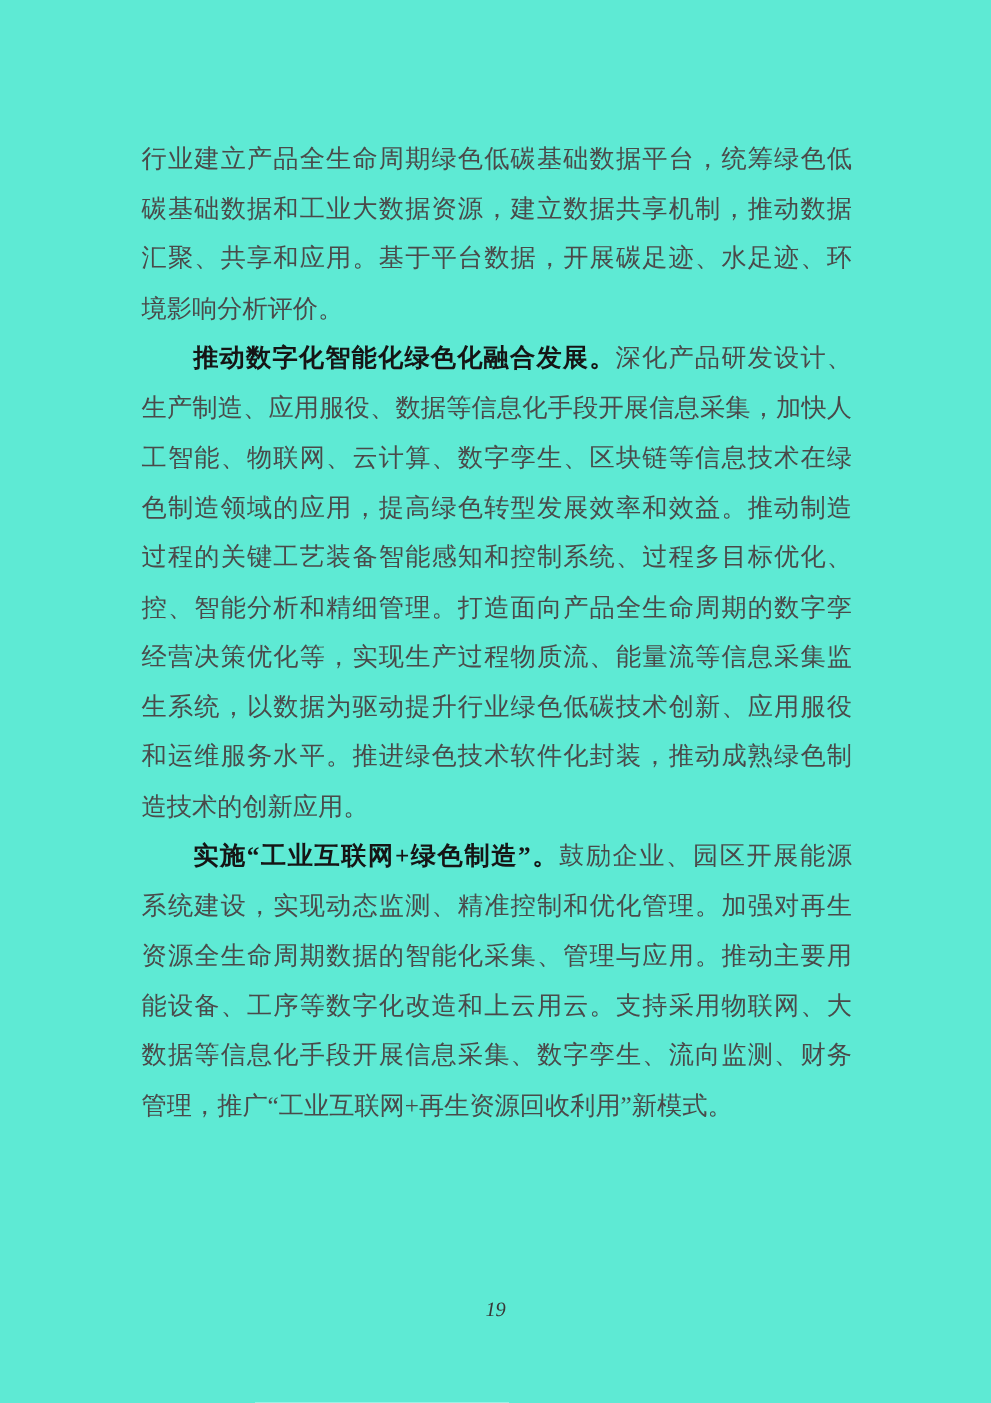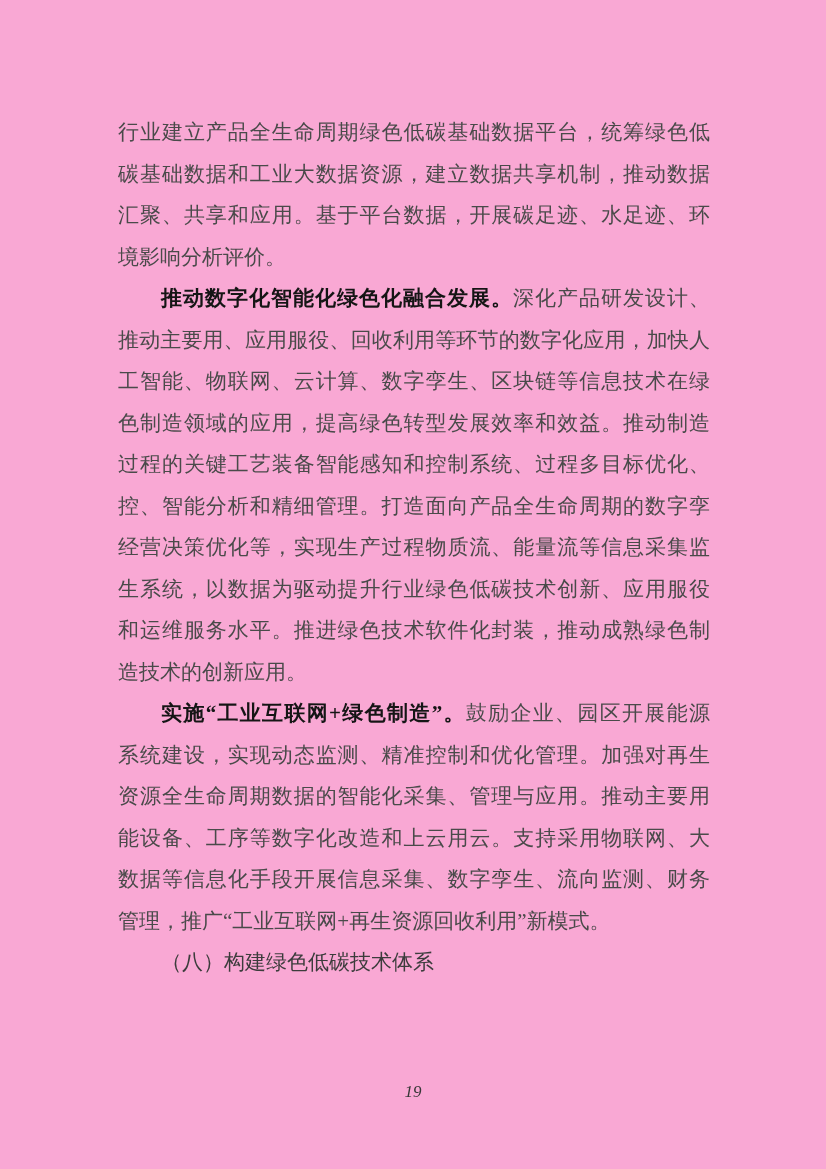--- a/index.html
+++ b/index.html
@@ -1,19 +1,19 @@
 <!DOCTYPE html>
 <html><head>
 <meta charset="utf-8">
 <style>
   html, body { margin:0; padding:0; background:#ffffff; }
   .page {
     position:relative;
     width:826px; height:1169px;
-    background:#f9a8d4;
+    background:#5eead4;
     font-family:"Liberation Serif", serif;
     overflow:hidden;
   }
   .text-block {
     position:absolute;
     left:118px; top:112px;
     width:592px;
   }
   .line {
     height:41.5px;
@@ -46,31 +46,30 @@
 </head>
 <body>
 
 <div class="page">
   <div class="text-block">
       <div class="line justify"><span class="run-body">行业建立产品全生命周期绿色低碳基础数据平台，统筹绿色低</span></div>
       <div class="line justify"><span class="run-body">碳基础数据和工业大数据资源，建立数据共享机制，推动数据</span></div>
       <div class="line justify"><span class="run-body">汇聚、共享和应用。基于平台数据，开展碳足迹、水足迹、环</span></div>
       <div class="line"><span class="run-body">境影响分析评价。</span></div>
       <div class="line indent justify"><span class="run-bold">推动数字化智能化绿色化融合发展。</span><span class="run-body">深化产品研发设计、</span></div>
-      <div class="line justify"><span class="run-body">推动主要用、应用服役、回收利用等环节的数字化应用，加快人</span></div>
+      <div class="line justify"><span class="run-body">生产制造、应用服役、数据等信息化手段开展信息采集，加快人</span></div>
       <div class="line justify"><span class="run-body">工智能、物联网、云计算、数字孪生、区块链等信息技术在绿</span></div>
       <div class="line justify"><span class="run-body">色制造领域的应用，提高绿色转型发展效率和效益。推动制造</span></div>
       <div class="line justify"><span class="run-body">过程的关键工艺装备智能感知和控制系统、过程多目标优化、</span></div>
       <div class="line justify"><span class="run-body">控、智能分析和精细管理。打造面向产品全生命周期的数字孪</span></div>
       <div class="line justify"><span class="run-body">经营决策优化等，实现生产过程物质流、能量流等信息采集监</span></div>
       <div class="line justify"><span class="run-body">生系统，以数据为驱动提升行业绿色低碳技术创新、应用服役</span></div>
       <div class="line justify"><span class="run-body">和运维服务水平。推进绿色技术软件化封装，推动成熟绿色制</span></div>
       <div class="line"><span class="run-body">造技术的创新应用。</span></div>
       <div class="line indent justify"><span class="run-bold">实施“工业互联网+绿色制造”。</span><span class="run-body">鼓励企业、园区开展能源</span></div>
       <div class="line justify"><span class="run-body">系统建设，实现动态监测、精准控制和优化管理。加强对再生</span></div>
       <div class="line justify"><span class="run-body">资源全生命周期数据的智能化采集、管理与应用。推动主要用</span></div>
       <div class="line justify"><span class="run-body">能设备、工序等数字化改造和上云用云。支持采用物联网、大</span></div>
       <div class="line justify"><span class="run-body">数据等信息化手段开展信息采集、数字孪生、流向监测、财务</span></div>
       <div class="line"><span class="run-body">管理，推广“工业互联网+再生资源回收利用”新模式。</span></div>
-      <div class="line indent"><span class="run-kaiti">（八）构建绿色低碳技术体系</span></div>
     </div>
   <div class="page-number">19</div>
 </div>
 
 </body></html>

